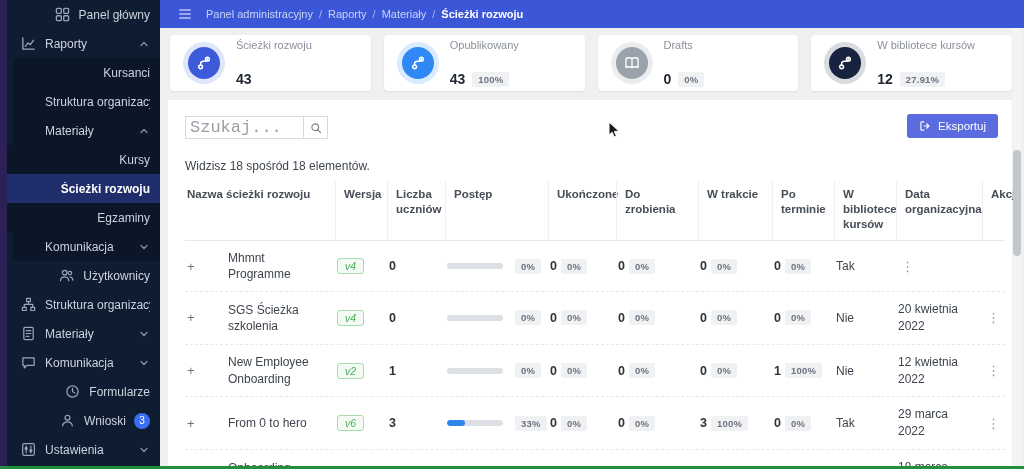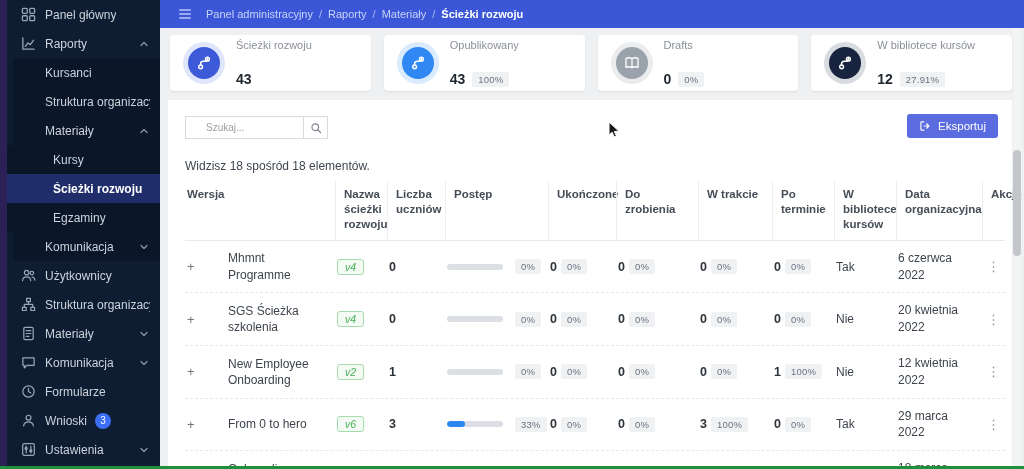--- a/index.html
+++ b/index.html
@@ -5,21 +5,21 @@
   * { margin:0; padding:0; box-sizing:border-box; }
   html,body { background:#fff; }
   .app { position:relative; width:1024px; height:469px; overflow:hidden;
          font-family:"Liberation Sans", sans-serif; background:#eef0f1; }
 
   
   .leftstrip { position:absolute; left:0; top:0; width:7px; height:469px; background:#2c2157; }
 
   
   .sidebar { position:absolute; left:7px; top:0; width:153px; height:469px; background:#0f1d33; color:#ccd3dd; }
-  .sb-item { display:flex; align-items:center; height:29px; padding:0 10px 0 14px; font-size:12px; cursor:pointer; }
+  .sb-item { display:flex; align-items:center; height:29px; padding:0 10px 0 14px; font-size:12px; cursor:pointer;justify-content:flex-end; }
   .sb-item .icon { width:15px; height:15px; margin-right:9px; color:#9aa6b5; flex:0 0 auto; }
   .sb-item .icon svg { width:15px; height:15px; display:block; }
   .sb-item.lvl1 { padding-left:32px; background:#0b1628;margin-left:6px; }
   .sb-item.lvl2 { padding-left:46px; background:#0b1628; }
   .sb-item.active { background:#1f2d6b; color:#fff; font-weight:bold; }
   .sb-label { white-space:nowrap; overflow:hidden; }
   .sb-chev { margin-left:auto; width:12px; height:12px; color:#8d99a9; }
   .sb-chev svg { width:12px; height:12px; display:block; }
   .sb-badge { margin-left:8px; background:#3b6ef5; color:#fff; font-size:10px; min-width:16px; height:16px;
               border-radius:8px; display:inline-flex; align-items:center; justify-content:center; padding:0 4px; }
@@ -39,27 +39,27 @@
 
   
   .cards { position:absolute; left:10px; right:12px; top:7px; height:56px; display:flex; gap:13px; }
   .card { flex:1; background:#fff; border-radius:4px; box-shadow:0 1px 2px rgba(0,0,0,.08);
           display:flex; align-items:center; padding:0 14px 0 18px; }
   .card-ic { width:32px; height:32px; border-radius:50%; display:flex; align-items:center; justify-content:center;
              color:#fff; margin-right:16px; flex:0 0 auto; }
   .card-ic svg { width:16px; height:16px; display:block; }
   .card-label { font-size:11px; color:#8a9099; margin-bottom:2px; }
   .card-value { font-size:14px; font-weight:bold; color:#1f2630; display:flex; align-items:center; gap:7px;margin-top:20px; }
-  .pct-badge { font-size:9.5px; font-weight:normal; color:#6b7280; background:#f0f1f2; border-radius:2px;
+  .pct-badge { font-size:9.5px; font-weight:bold; color:#6b7280; background:#f0f1f2; border-radius:2px;
                padding:2px 6px; letter-spacing:.2px; }
 
   
   .searchwrap { position:absolute; left:25px; top:88px; display:flex; }
   .search-input { width:118px; height:23px; border:1px solid #d8dbde; border-right:none; background:#fff;
-                  font-size:10px; padding:0 20px; color:#3d444d; outline:none; font-family:Liberation Sans, sans-serif; }
+                  font-size:17px; padding:0 4px; color:#3d444d; outline:none; font-family:Liberation Mono, monospace; }
   .search-input::placeholder { color:#9aa0a6; }
   .search-btn { width:25px; height:23px; border:1px solid #d8dbde; background:#fff; display:flex;
                 align-items:center; justify-content:center; color:#7d848c; cursor:pointer; }
   .search-btn svg { width:12px; height:12px; display:block; }
   .export-btn { position:absolute; right:26px; top:86px; height:24px; background:#5b6be0; color:#fff;
                 border:none; border-radius:3px; font-size:11.5px; display:flex; align-items:center; gap:7px;
                 padding:0 12px; cursor:pointer; font-family:inherit; }
   .export-btn svg { width:12px; height:12px; display:block; }
   .count-text { position:absolute; left:25px; top:131px; font-size:12px; color:#3f4650; }
 
@@ -360,22 +360,22 @@
             <path d="M6.5 2.5H3.2c-.4 0-.7.3-.7.7v9.6c0 .4.3.7.7.7h3.3M10.2 5l3 3-3 3M13 8H6.8"></path>
           </svg>
       </span>
       <span>Eksportuj</span>
     </button>
 
     <div class="count-text">Widzisz 18 spośród 18 elementów.</div>
 
     <div class="table">
       <div class="thead" id="thead">
+          <div class="th">Nazwa ścieżki rozwoju</div>
           <div class="th">Wersja</div>
-          <div class="th">Nazwa ścieżki rozwoju</div>
           <div class="th">Liczba uczniów</div>
           <div class="th">Postęp</div>
           <div class="th">Ukończone</div>
           <div class="th">Do zrobienia</div>
           <div class="th">W trakcie</div>
           <div class="th">Po terminie</div>
           <div class="th">W bibliotece kursów</div>
           <div class="th">Data organizacyjna</div>
           <div class="th">Akcje</div>
         </div>
@@ -407,21 +407,20 @@
             </div>
     <div class="td">
               <span class="cellnum">0</span>
               <span class="pct-badge">0%</span>
             </div>
     <div class="td">
               <span class="cellnum">0</span>
               <span class="pct-badge">0%</span>
             </div>
     <div class="td">Tak</div>
-    <div class="td date-td">6 czerwca 2022</div>
     <div class="td">
               <span class="kebab">⋮</span>
             </div>
   </div>
   <div class="trow">
     <div class="td name-td">
       <span class="expander">+</span>
       <span class="row-name">SGS Ścieżka szkolenia</span>
     </div>
     <div class="td">

